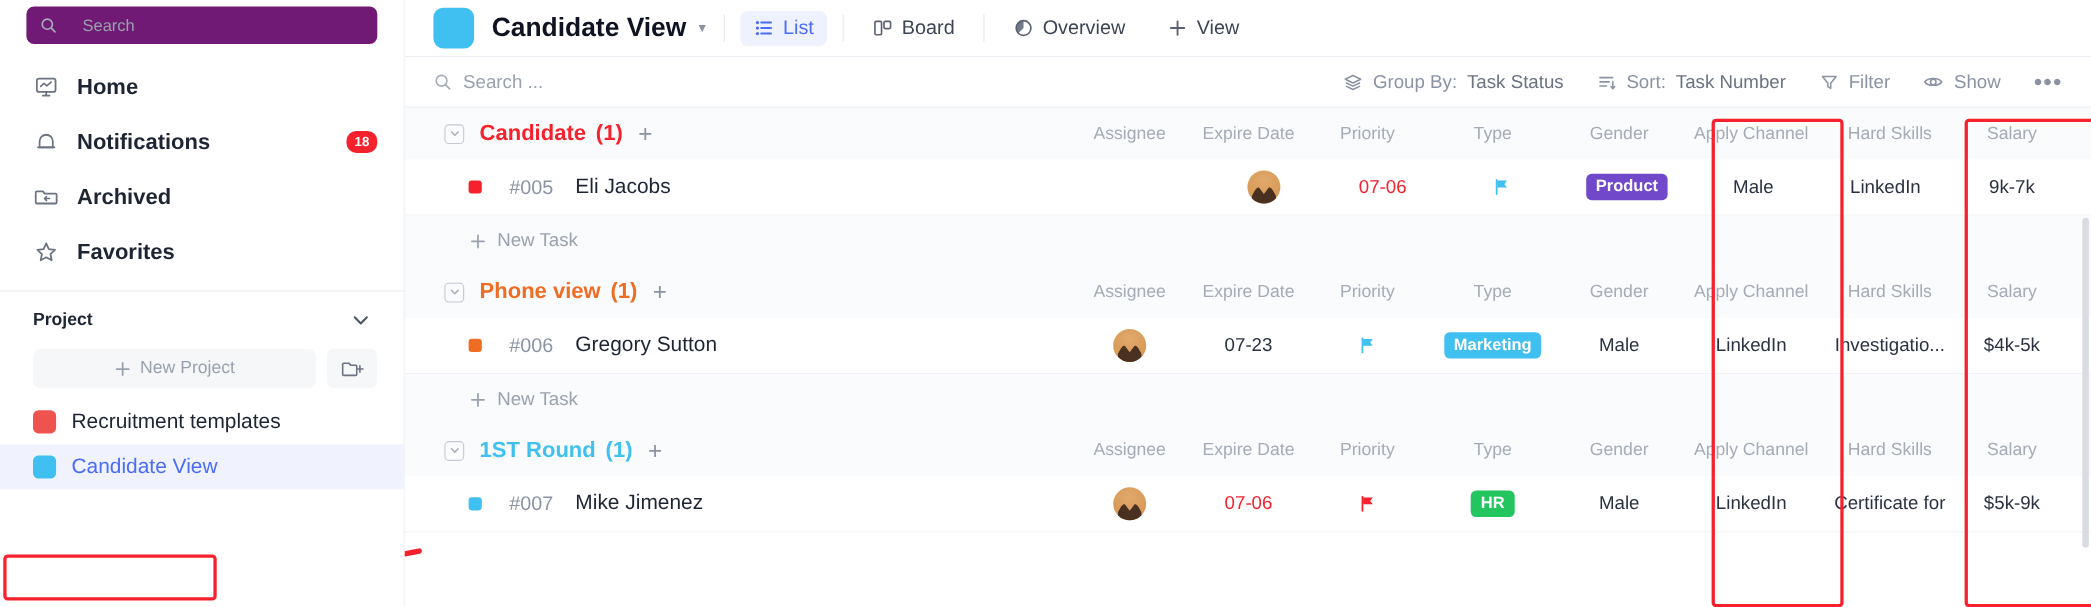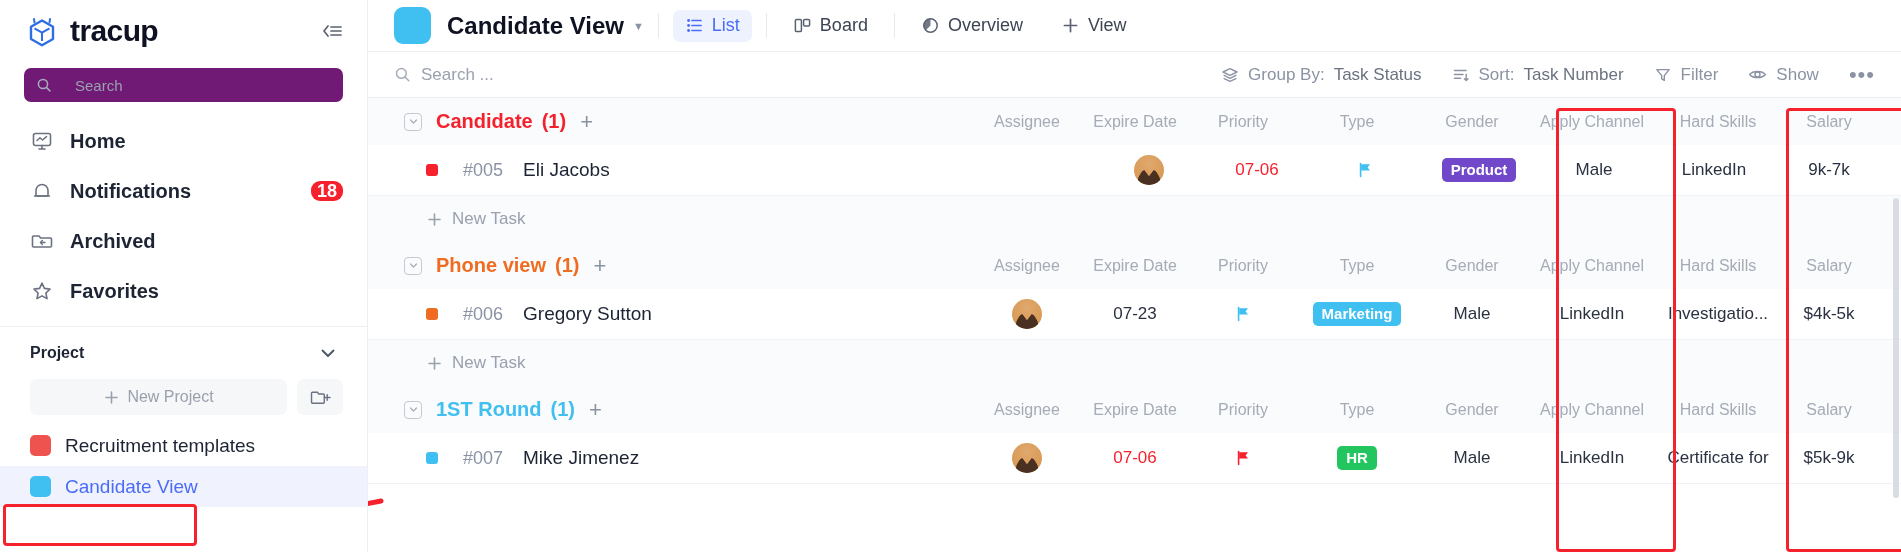--- a/index.html
+++ b/index.html
@@ -44,21 +44,21 @@
 
   .nav { padding: 14px 0 0 0; }
   .nav-item {
     height: 50px; display: flex; align-items: center;
     padding: 0 24px 0 30px; gap: 16px; cursor: pointer;
     position: relative;
   }
   .nav-item .lbl { font-size: 20px; font-weight: 600; color: #1d2433; }
   .badge {
     margin-left: auto; background: #f5222d; color: #fff;
-    font-size: 18px; font-weight: 600; border-radius: 9px;
+    font-size: 12px; font-weight: 600; border-radius: 9px;
     min-width: 28px; height: 20px; display:flex; align-items:center;
     justify-content:center; padding: 0 6px;
   }
 
   .divider { height: 1px; background: #eceef2; margin: 10px 0 0 0; }
 
   .section-head {
     height: 52px; display: flex; align-items: center;
     padding: 0 28px 0 30px;
   }
@@ -201,39 +201,20 @@
 
   svg { display:block; }
 </style>
 </head>
 <body>
 
 <div class="app">
 
   <aside class="sidebar">
 
-    <div class="brand-row">
-      <span class="logo-mark">
-        <svg width="36" height="36" viewBox="0 0 36 36">
-          <path d="M10 6 L10.5 9.5" stroke="#2f6fe4" stroke-width="2" fill="none" stroke-linecap="round"></path>
-          <path d="M26 6 L25.5 9.5" stroke="#2f6fe4" stroke-width="2" fill="none" stroke-linecap="round"></path>
-          <path d="M18 7.5 L29 13.8 L29 26 L18 32.3 L7 26 L7 13.8 Z" fill="none" stroke="#2f6fe4" stroke-width="2.4" stroke-linejoin="round"></path>
-          <path d="M18 19.6 L18 28" stroke="#2f6fe4" stroke-width="2" fill="none"></path>
-          <path d="M18 19.6 L10.5 15.3" stroke="#2f6fe4" stroke-width="2" fill="none"></path>
-          <path d="M18 19.6 L25.5 15.3" stroke="#2f6fe4" stroke-width="2" fill="none"></path>
-        </svg>
-      </span>
-      <span class="brand-name">tracup</span>
-      <span class="collapse-btn">
-        <svg width="24" height="24" viewBox="0 0 24 24">
-          <path d="M8 7 L4 12 L8 17" fill="none" stroke="#5a6171" stroke-width="1.7" stroke-linecap="round" stroke-linejoin="round"></path>
-          <path d="M11 8 H21 M11 12 H21 M11 16 H21" stroke="#5a6171" stroke-width="1.7" stroke-linecap="round"></path>
-        </svg>
-      </span>
-    </div>
 
     <div class="search-wrap">
       <div class="search-box">
         <span>
           <svg width="16" height="16" viewBox="0 0 16 16">
             <circle cx="7" cy="7" r="4.6" fill="none" stroke="#a7aebb" stroke-width="1.5"></circle>
             <path d="M10.4 10.4 L14 14" stroke="#a7aebb" stroke-width="1.5" stroke-linecap="round"></path>
           </svg>
         </span>
         <span class="ph">Search</span>

